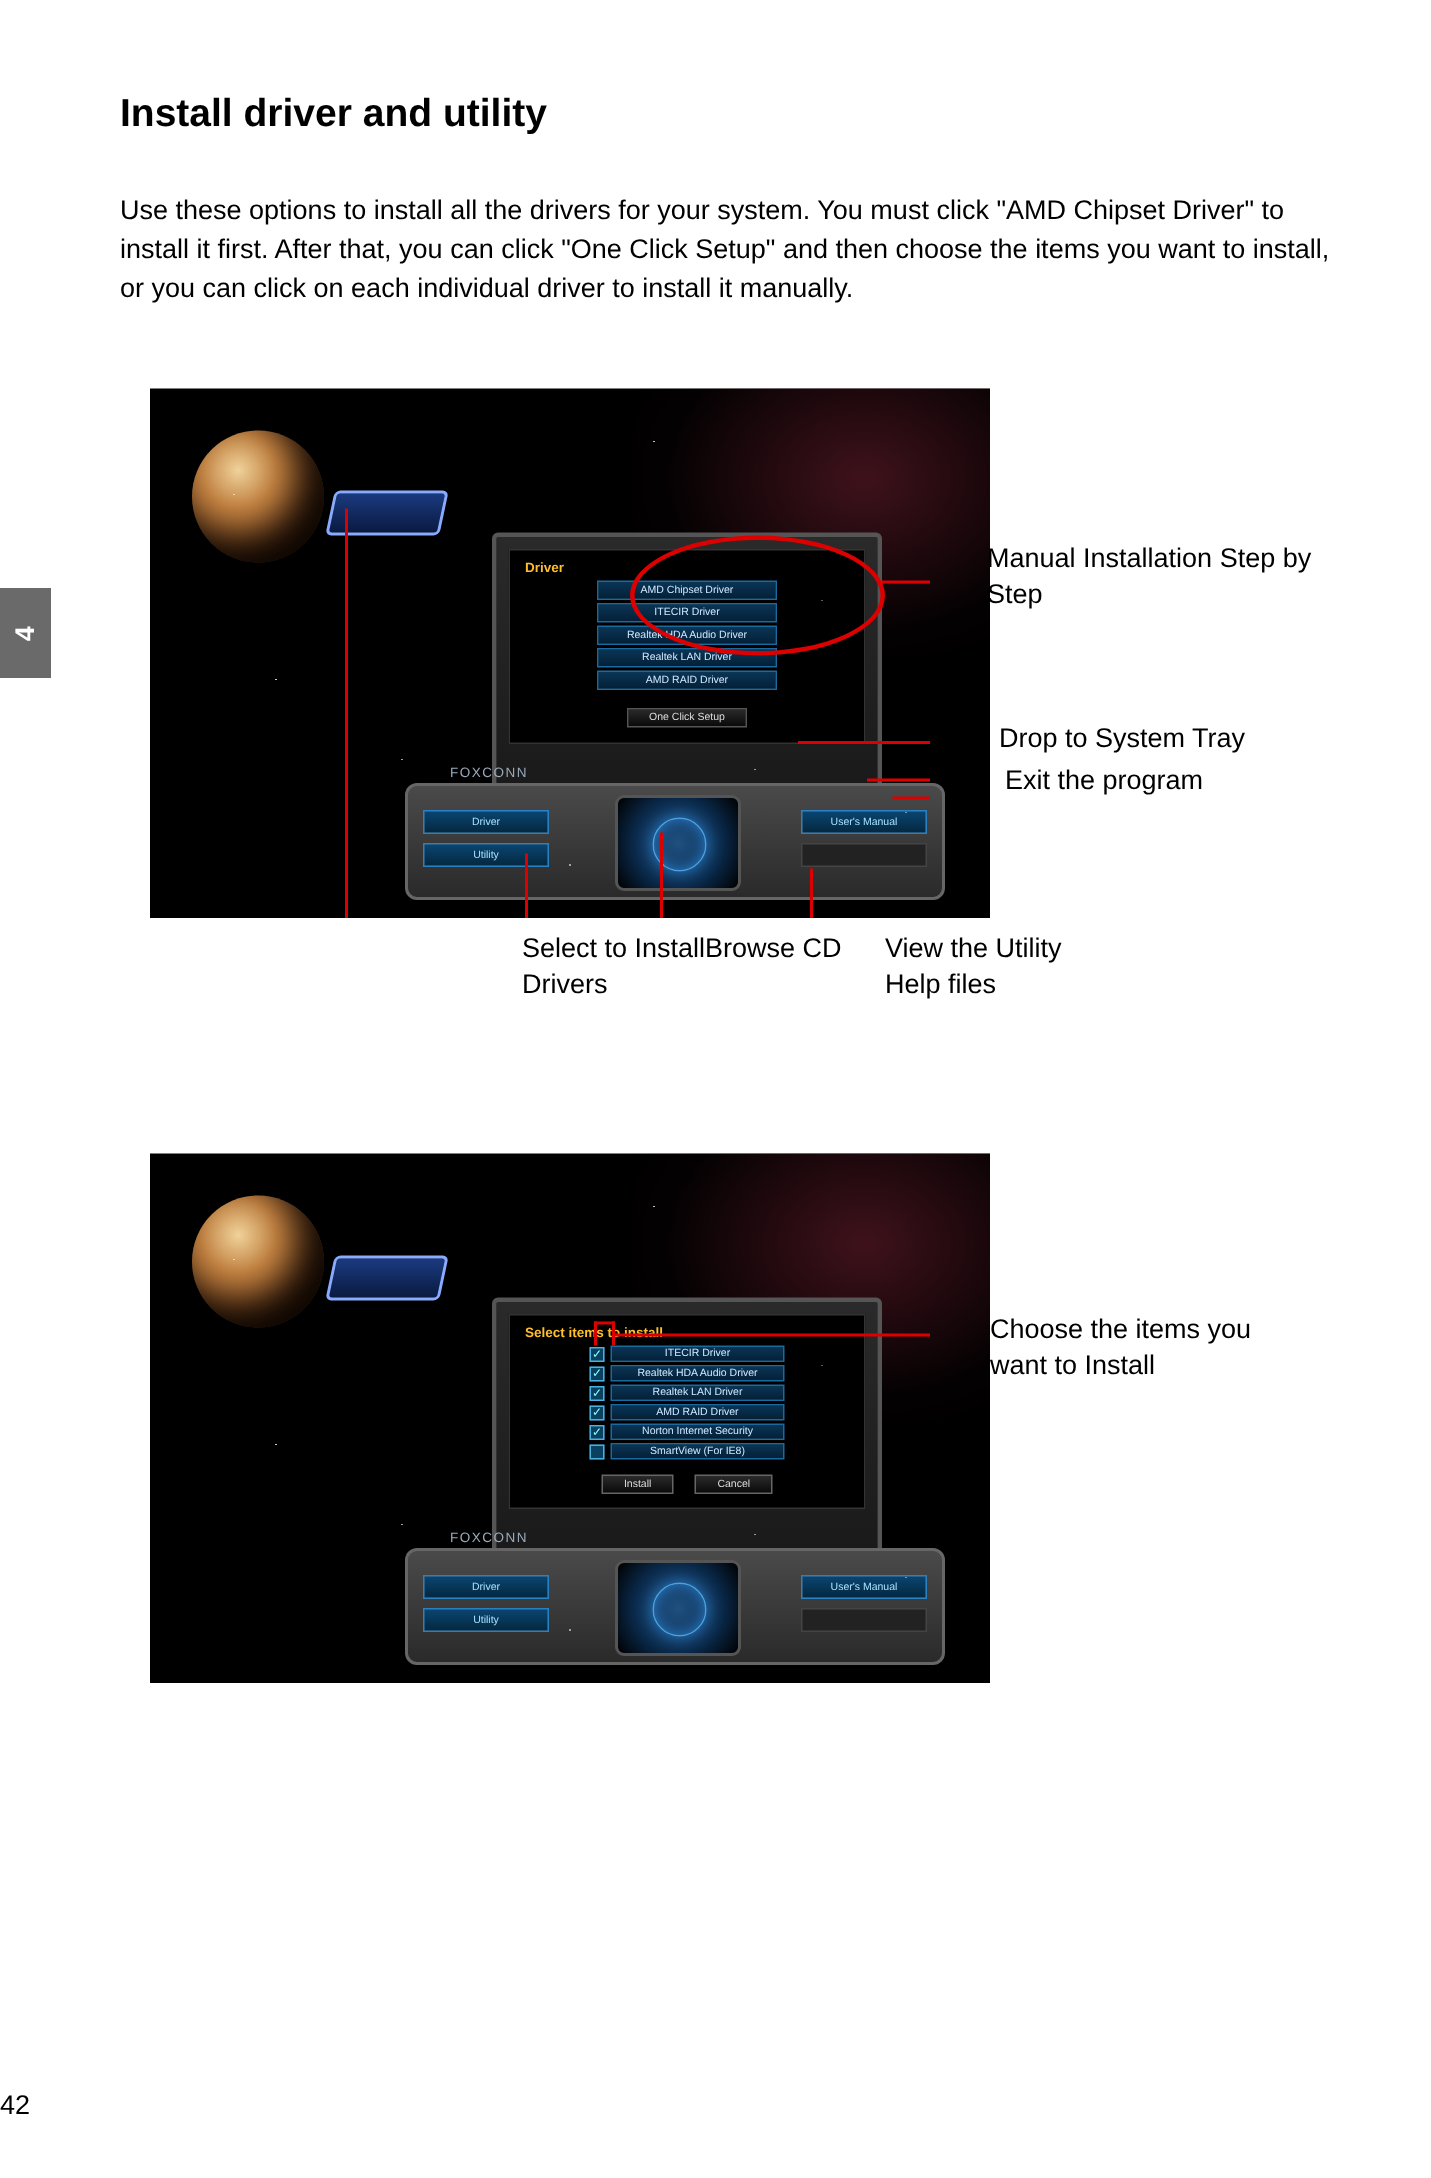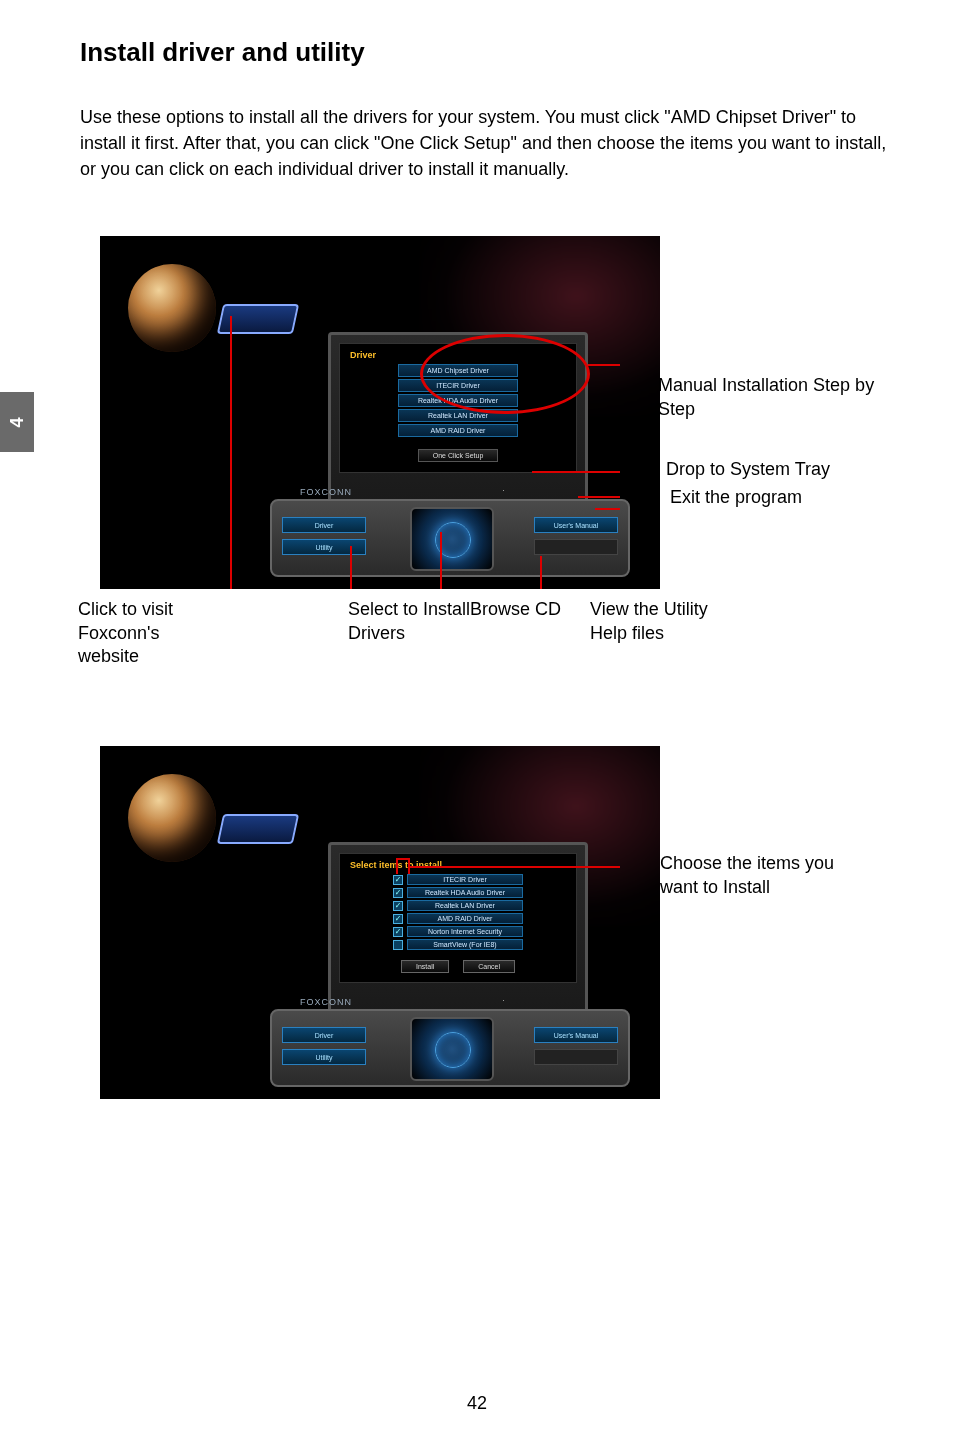--- a/index.html
+++ b/index.html
@@ -5,21 +5,21 @@
   * { margin: 0; padding: 0; box-sizing: border-box; }
   body {
     width: 954px;
     height: 1452px;
     background: #fff;
     font-family: Arial, Helvetica, sans-serif;
     color: #000;
     position: relative;
   }
   .page {
-    padding: 37px 60px 0 80px;
+    padding: 60px 60px 0 80px;
   }
   .side-tab {
     position: absolute;
     left: 0;
     top: 392px;
     width: 34px;
     height: 60px;
     background: #6a6a6a;
     color: #fff;
     display: flex;
@@ -163,21 +163,21 @@
   .call-label { position:absolute; font-size:18px; line-height:1.3; }
   .checkbox {
     width:10px; height:10px; background:#0a4060; border:1px solid #4ab0e0;
     display:inline-flex; align-items:center; justify-content:center;
     color:#8ff; font-size:8px; margin-right:4px; flex:0 0 auto;
   }
   .item-row { display:flex; align-items:center; width:130px; margin:0 auto 2px; }
   .item-row .lbl { flex:1; background:linear-gradient(#0a3555,#042038); border:1px solid #1a6aa0; color:#d0e8ff; font-size:7px; text-align:center; padding:1px 3px; }
   .bottom-btns { display:flex; gap:14px; justify-content:center; margin-top:10px; }
   .bottom-btns .bb { background:linear-gradient(#2a2a2a,#0a0a0a); border:1px solid #666; color:#ddd; font-size:7px; padding:2px 14px; }
-  .page-num { position:absolute; left:0; right:0; bottom:38px; text-align:center; font-size:18px; }
+  .page-num { position:absolute; left:0; right:0; bottom:38px; text-align:left; font-size:18px; }
 </style>
 </head>
 <body>
 
 <div class="side-tab">
     <span>4</span>
   </div>
 
 <div class="page">
   <h1>Install driver and utility</h1>
@@ -223,25 +223,24 @@
       <div class="call-line" style="left:478px; top:260px; width:42px; height:2px;"></div>
       <div class="call-line" style="left:495px; top:272px; width:25px; height:2px;"></div>
 
       <div class="call-line" style="left:130px; top:80px; width:2px; height:273px;"></div>
       <div class="call-line" style="left:250px; top:310px; width:2px; height:43px;"></div>
       <div class="call-line" style="left:340px; top:296px; width:2px; height:57px;"></div>
       <div class="call-line" style="left:440px; top:320px; width:2px; height:33px;"></div>
 
     </div>
 
-    <div class="call-label" style="left:558px; top:102px; width:220px;margin-top:36px;">Manual Installation Step by Step</div>
+    <div class="call-label" style="left:558px; top:102px; width:220px;">Manual Installation Step by Step</div>
     <div class="call-label" style="left:566px; top:222px; width:230px;">Drop to System Tray</div>
     <div class="call-label" style="left:570px; top:250px; width:230px;">Exit the program</div>
 
-    <div class="call-label" style="left:-22px; top:362px; width:120px;">Click to visit Foxconn's website</div>
     <div class="call-label" style="left:248px; top:362px; width:130px;">Select to Install Drivers</div>
     <div class="call-label" style="left:370px; top:362px; width:110px;">Browse CD</div>
     <div class="call-label" style="left:490px; top:362px; width:150px;">View the Utility Help files</div>
   </div>
 
   <div class="figure-block" style="height:380px;">
     <div class="figure stars">
       <div class="nebula"></div>
       <div class="planet"></div>
       <div class="logo-badge"></div>

